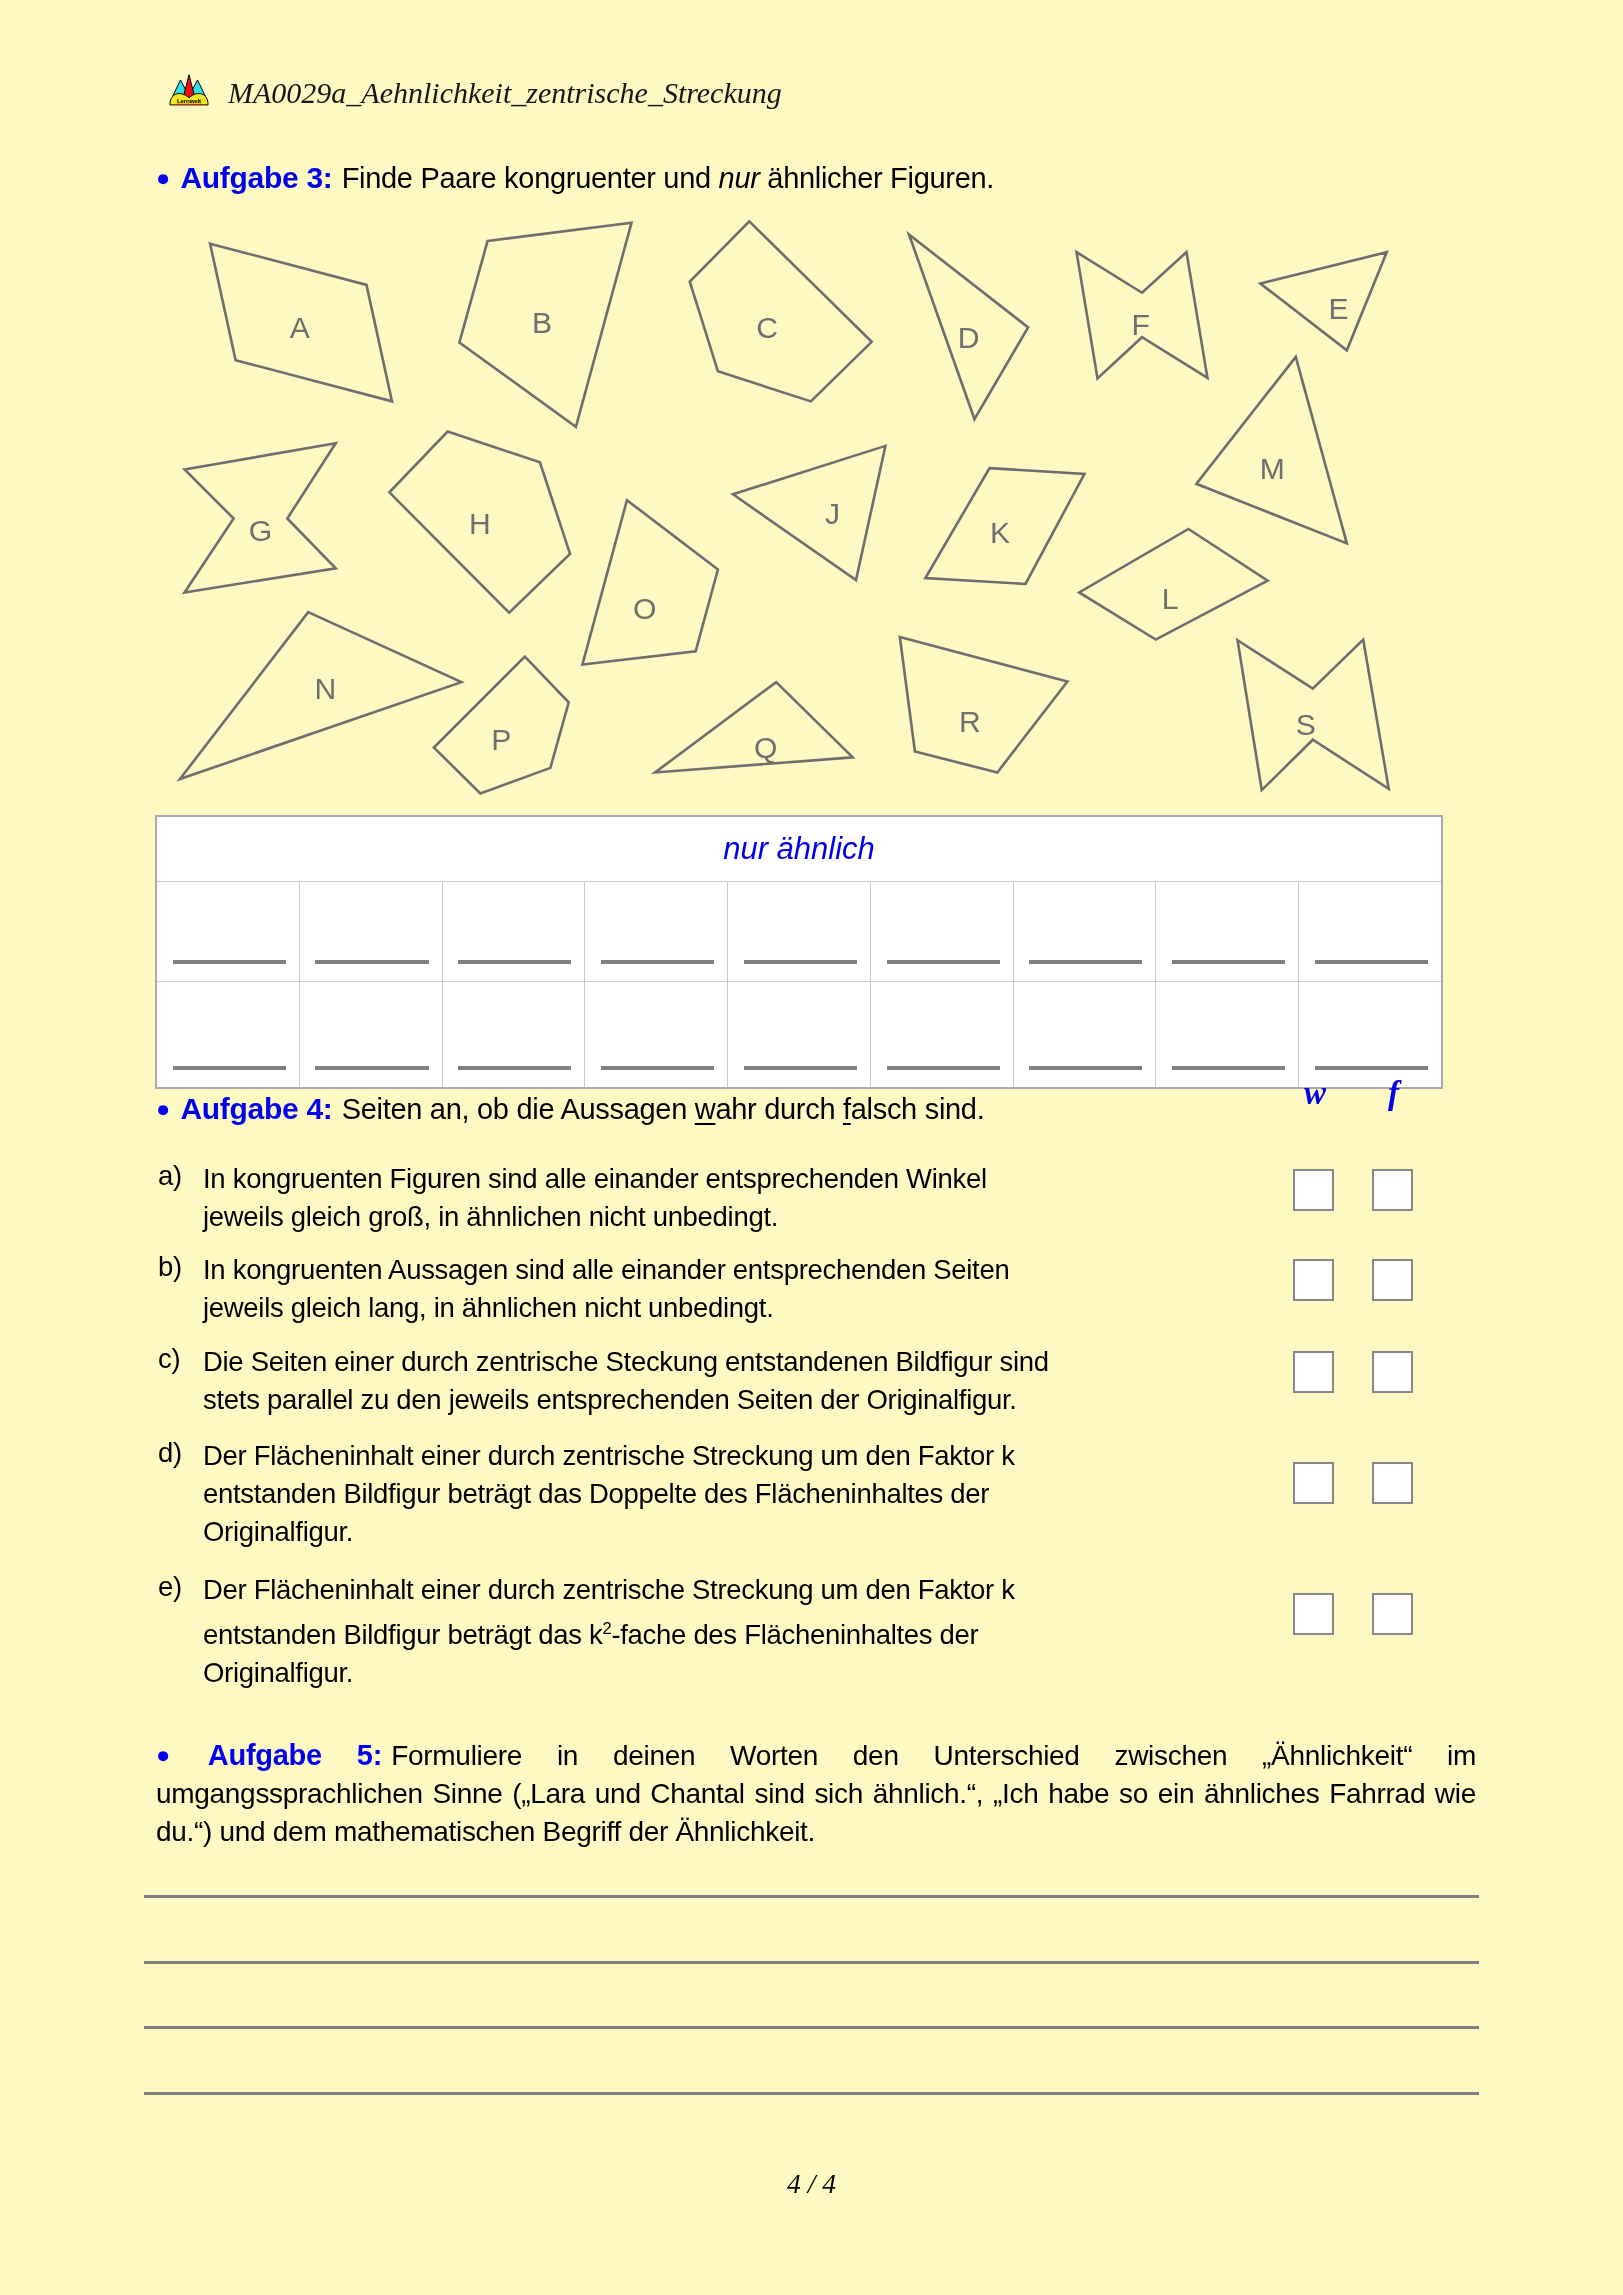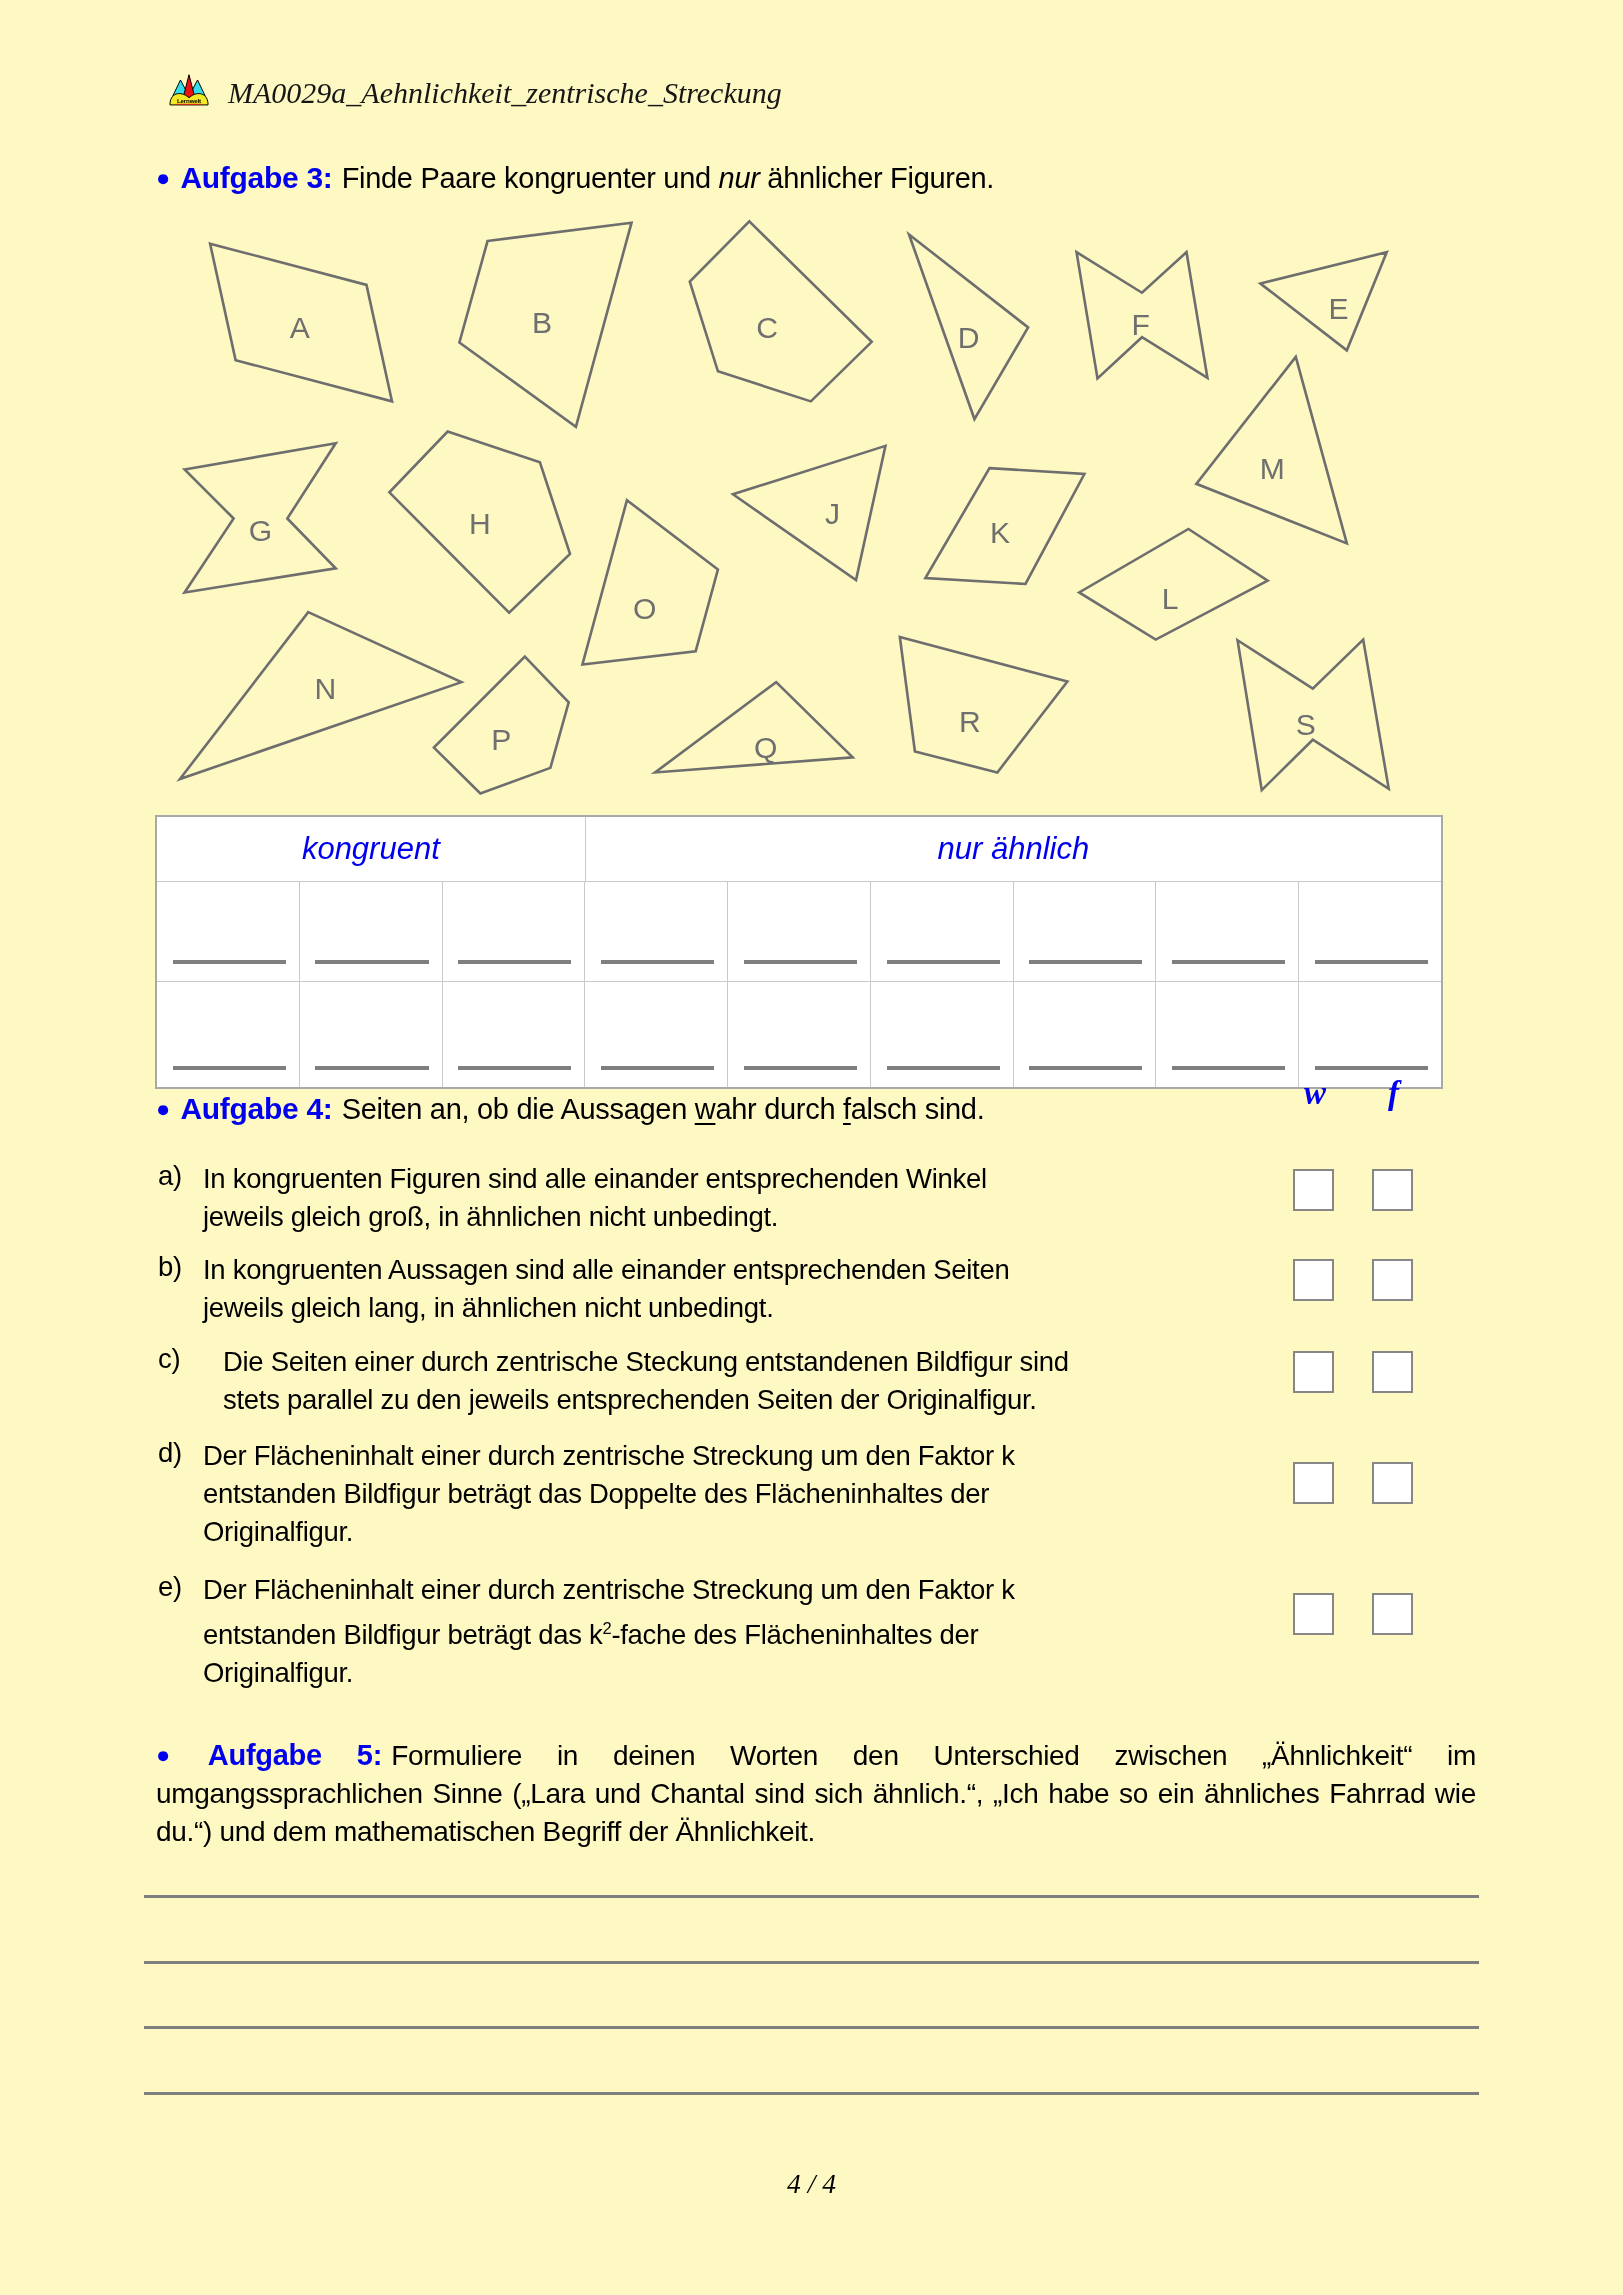--- a/index.html
+++ b/index.html
@@ -130,21 +130,20 @@
       <polygon points="1186,1042 1303,1157 1001,1180"></polygon>
       <text x="1170" y="1158">Q</text>
       <polygon points="1375,973 1631,1041 1524,1180 1398,1148"></polygon>
       <text x="1482" y="1118">R</text>
       <polygon points="1891,978 2006,1052 2083,977 2122,1205 2006,1130 1928,1207"></polygon>
       <text x="1995" y="1123">S</text>
     </svg>
 
   <div class="match-table">
     <div class="mt-header">
-      <div class="mt-hcell h1">kongruent</div>
       <div class="mt-hcell h2">nur ähnlich</div>
     </div>
     <div class="mt-row r1">
         <div class="mt-cell">
           <div class="mt-blank"></div>
         </div>
         <div class="mt-cell">
           <div class="mt-blank"></div>
         </div>
         <div class="mt-cell">
@@ -216,21 +215,21 @@
 
   <div class="item-id" style="top:1251px;">b)</div>
   <div class="item-lines" style="top:1251px;">
     <div>In kongruenten Aussagen sind alle einander entsprechenden Seiten</div>
     <div>jeweils gleich lang, in ähnlichen nicht unbedingt.</div>
   </div>
   <div class="checkbox" style="left:1293px;top:1259px;"></div>
   <div class="checkbox" style="left:1372px;top:1259px;"></div>
 
   <div class="item-id" style="top:1343px;">c)</div>
-  <div class="item-lines" style="top:1343px;margin-left:20px;">
+  <div class="item-lines" style="top:1343px;">
     <div>Die Seiten einer durch zentrische Steckung entstandenen Bildfigur sind</div>
     <div>stets parallel zu den jeweils entsprechenden Seiten der Originalfigur.</div>
   </div>
   <div class="checkbox" style="left:1293px;top:1351px;"></div>
   <div class="checkbox" style="left:1372px;top:1351px;"></div>
 
   <div class="item-id" style="top:1437px;">d)</div>
   <div class="item-lines" style="top:1437px;">
     <div>Der Flächeninhalt einer durch zentrische Streckung um den Faktor k</div>
     <div>entstanden Bildfigur beträgt das Doppelte des Flächeninhaltes der</div>

